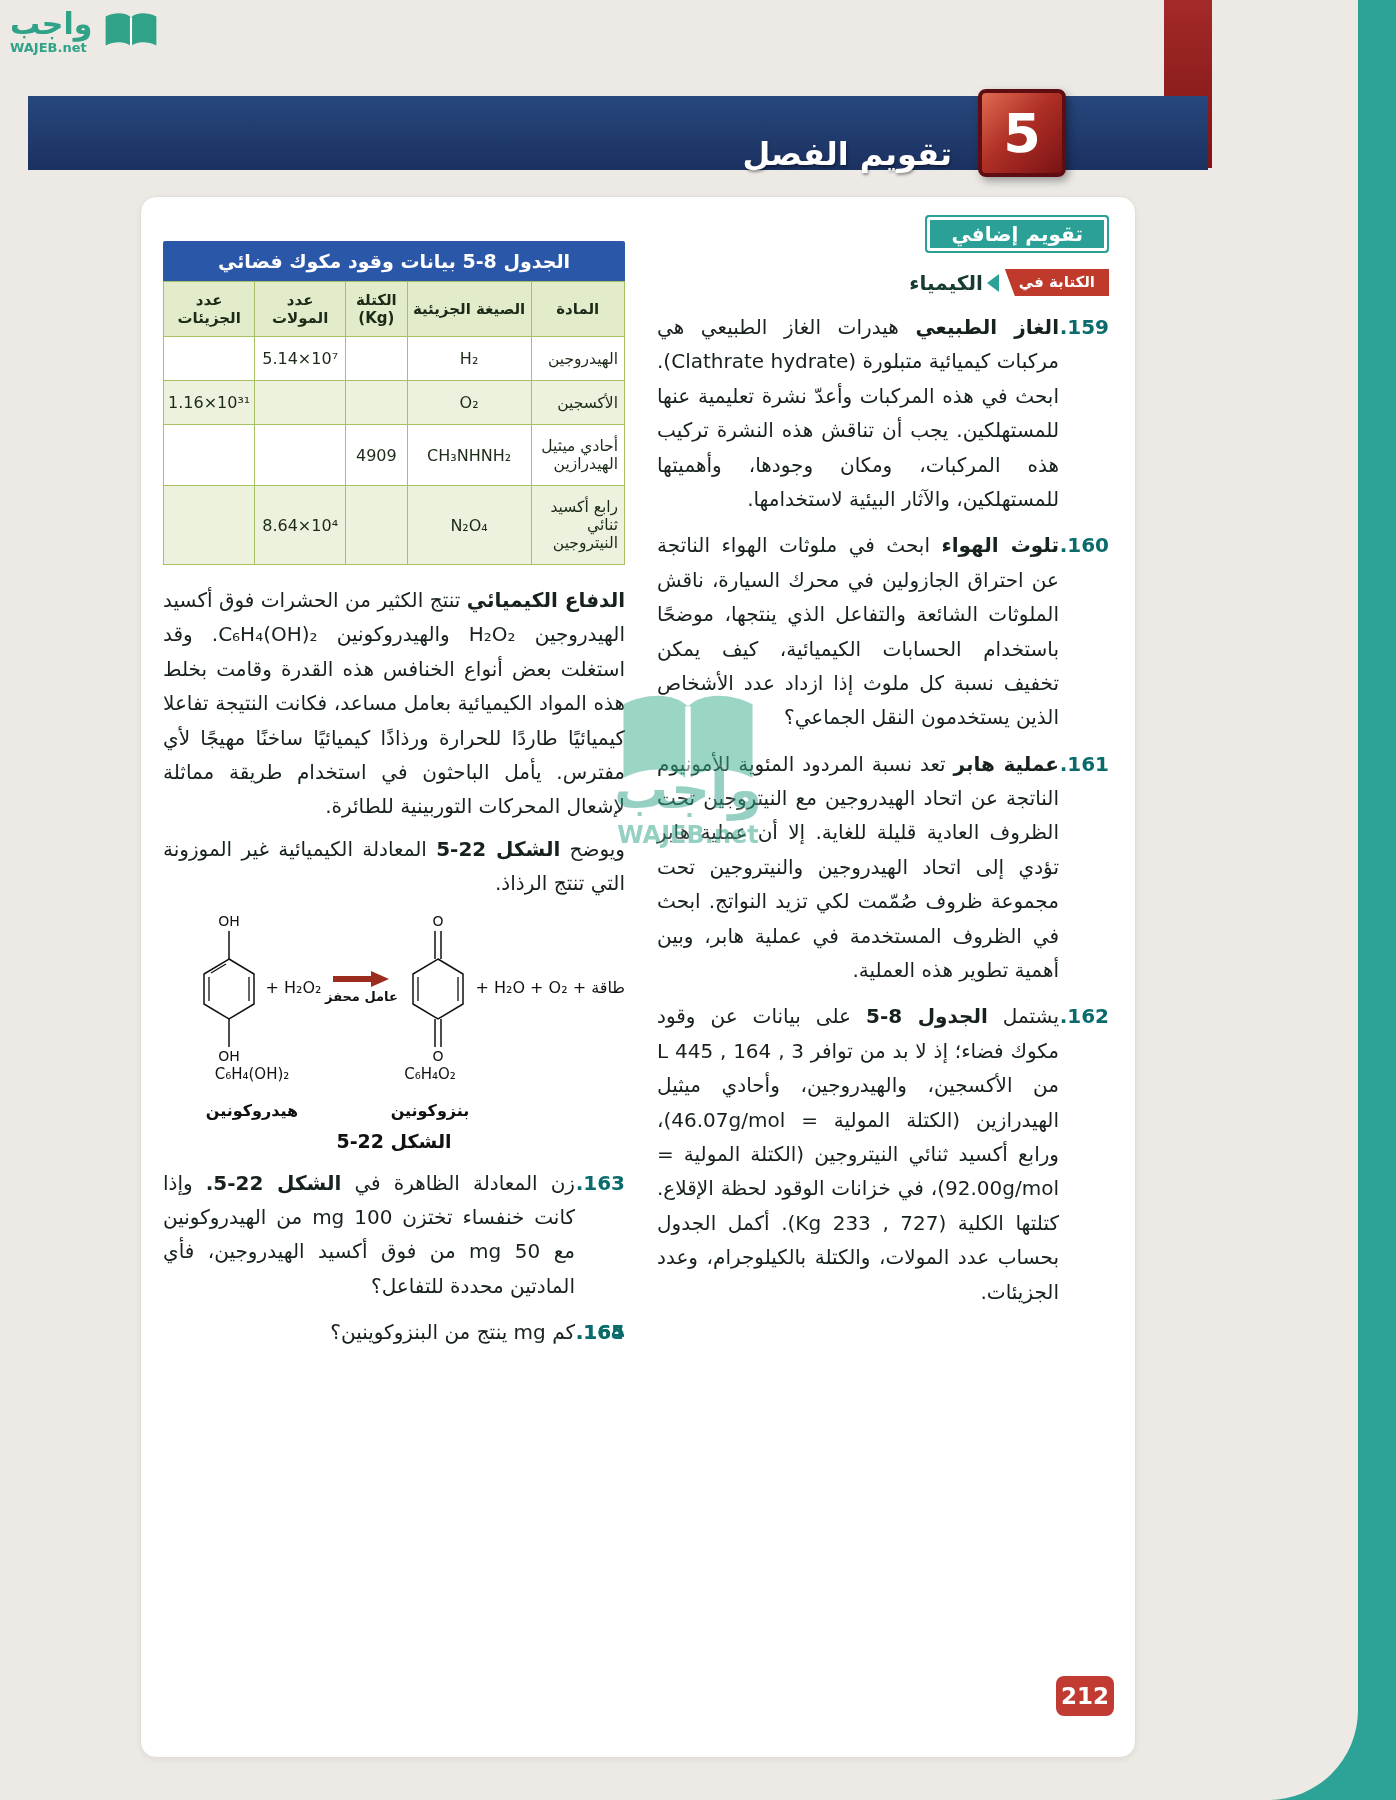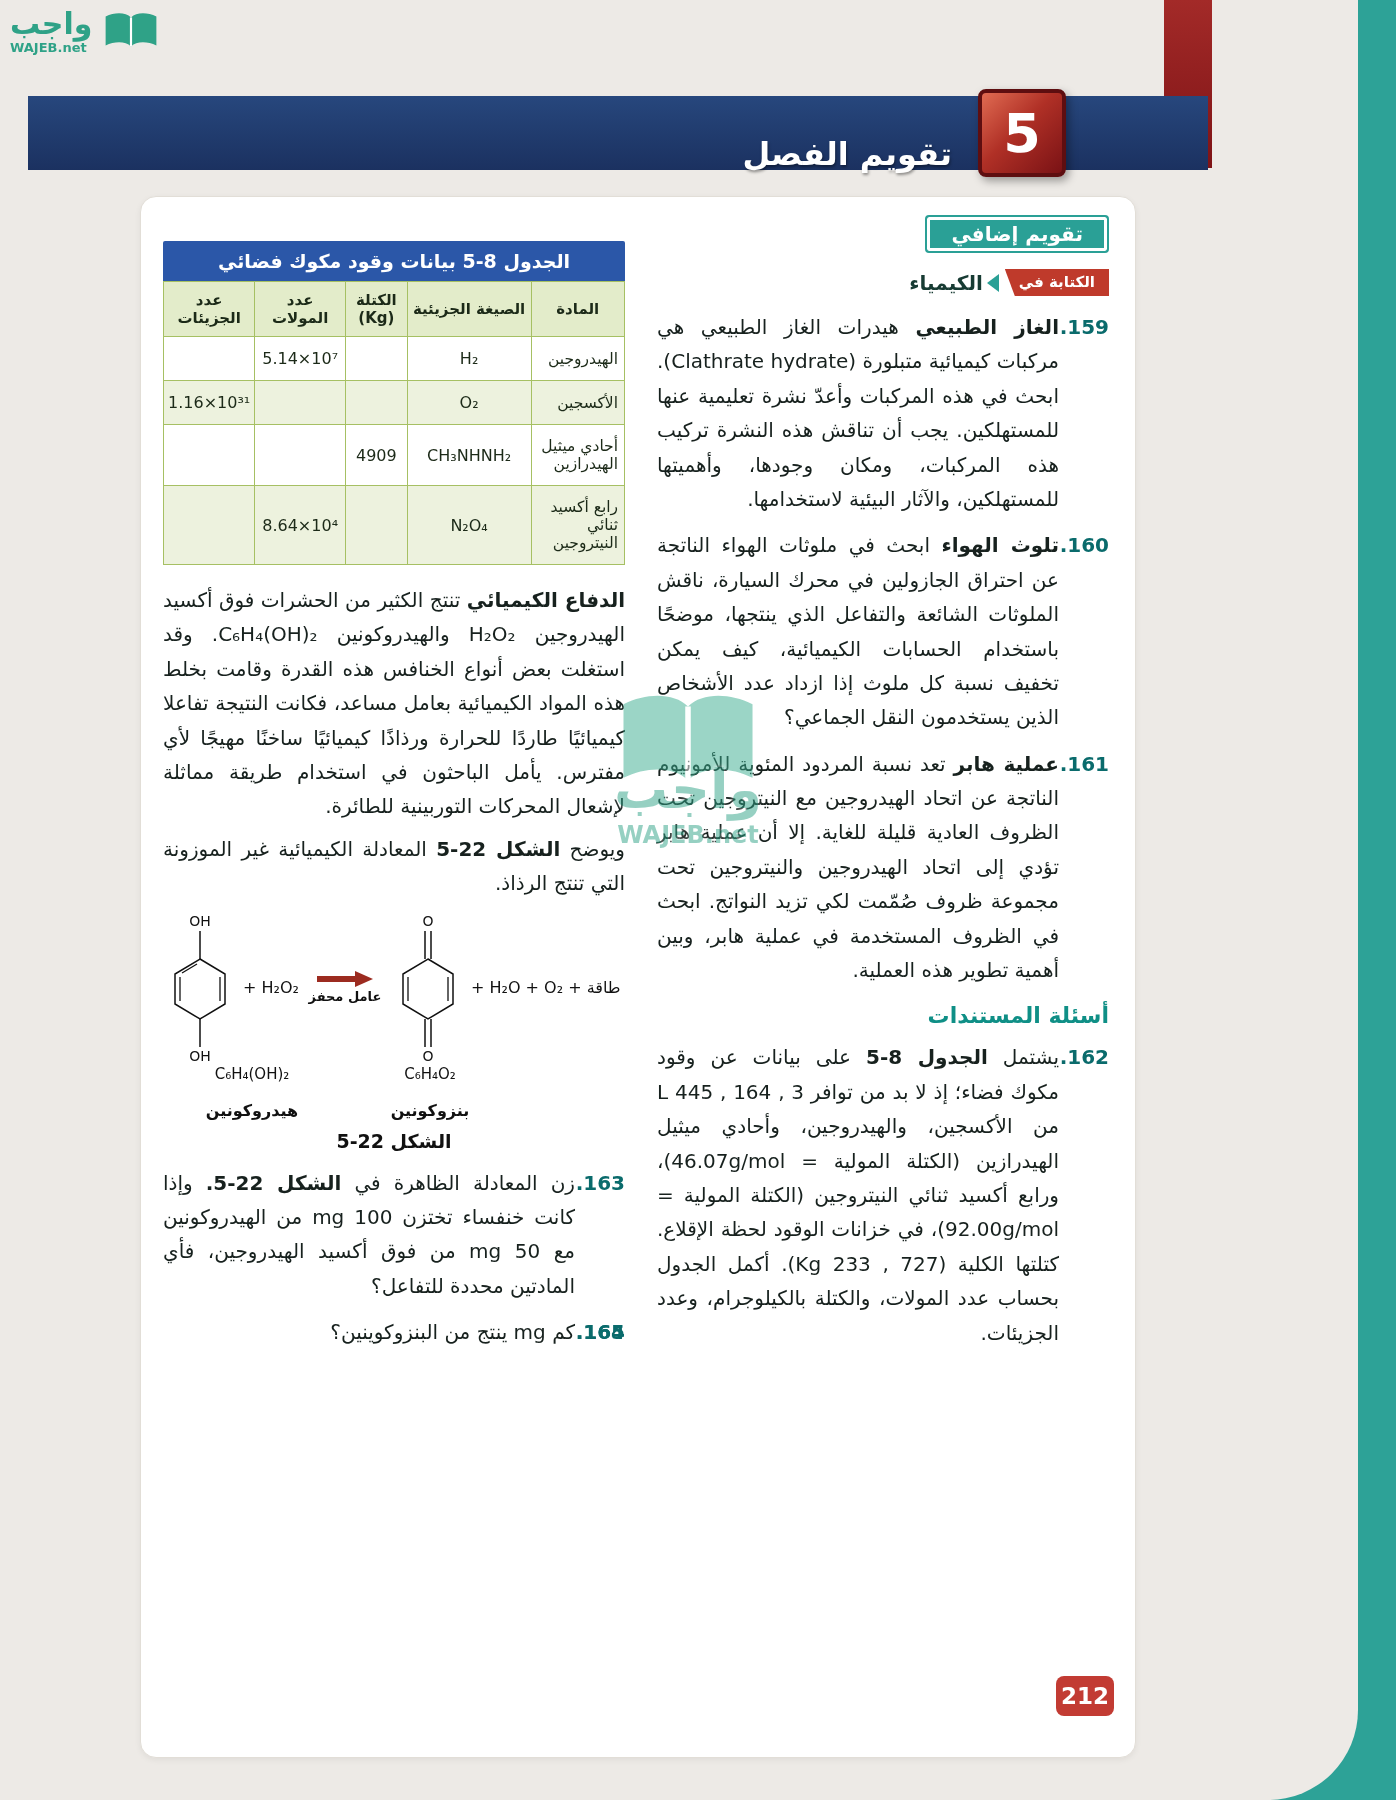--- a/index.html
+++ b/index.html
@@ -41,21 +41,21 @@
   .fuel th{background:#e3ecca;border:1px solid #a6c063;font-size:15px;font-weight:bold;padding:9px 3px;color:#1c2a18;text-align:center;}
   .fuel td{border:1px solid #a6c063;font-size:16px;padding:12px 4px;text-align:center;color:#1c2a18;background:#fff;}
   .fuel tbody tr:nth-child(even) td{background:#edf2de;}
   .fuel td.ltr{direction:ltr;}
   .fuel td.substance{text-align:right;padding-right:6px;font-size:15.5px;}
 
   .para{text-align:justify;font-size:20px;line-height:1.72;color:#17211e;margin-top:18px;}
 
   
   .figure{direction:ltr;margin-top:12px;color:#111;}
-  .fig-row{display:flex;align-items:center;justify-content:flex-start;gap:6px;}
+  .fig-row{display:flex;align-items:center;justify-content:flex-end;}
   .fig-term{font-size:16px;white-space:nowrap;}
   .fig-arrow-wrap{display:flex;flex-direction:column;align-items:center;width:80px;}
   .fig-arrow-label{font-size:13px;font-weight:bold;margin-top:2px;}
   .fig-labels{display:flex;direction:ltr;margin-top:2px;padding-left:14px;}
   .fig-label{width:150px;text-align:center;font-size:15px;}
   .fig-label + .fig-label{margin-left:28px;}
   .fig-label .name{font-weight:bold;font-size:16px;margin-top:18px;}
   .fig-caption{text-align:center;font-weight:bold;font-size:19px;margin-top:10px;color:#111;}
 
   
@@ -121,21 +121,20 @@
         <span class="q-lead">تلوث الهواء</span>
         <span class="q-text">ابحث في ملوثات الهواء الناتجة عن احتراق الجازولين في محرك السيارة، ناقش الملوثات الشائعة والتفاعل الذي ينتجها، موضحًا باستخدام الحسابات الكيميائية، كيف يمكن تخفيف نسبة كل ملوث إذا ازداد عدد الأشخاص الذين يستخدمون النقل الجماعي؟</span>
       </div>
 
       <div class="q-item">
         <span class="q-num">161.</span>
         <span class="q-lead">عملية هابر</span>
         <span class="q-text">تعد نسبة المردود المئوية للأمونيوم الناتجة عن اتحاد الهيدروجين مع النيتروجين تحت الظروف العادية قليلة للغاية. إلا أن عملية هابر تؤدي إلى اتحاد الهيدروجين والنيتروجين تحت مجموعة ظروف صُمّمت لكي تزيد النواتج. ابحث في الظروف المستخدمة في عملية هابر، وبين أهمية تطوير هذه العملية.</span>
       </div>
 
-      <div class="docs-heading">أسئلة المستندات</div>
 
       <div class="q-item">
         <span class="q-num">162.</span>
         <span class="q-pre">يشتمل</span>
         <span class="q-lead">الجدول 8-5</span>
         <span class="q-text">على بيانات عن وقود مكوك فضاء؛ إذ لا بد من توافر 3 , 164 , 445 L من الأكسجين، والهيدروجين، وأحادي ميثيل الهيدرازين (الكتلة المولية = 46.07g/mol)، ورابع أكسيد ثنائي النيتروجين (الكتلة المولية = 92.00g/mol)، في خزانات الوقود لحظة الإقلاع. كتلتها الكلية (727 , 233 Kg). أكمل الجدول بحساب عدد المولات، والكتلة بالكيلوجرام، وعدد الجزيئات.</span>
       </div>
     </div>
 
     <div class="col-left">

